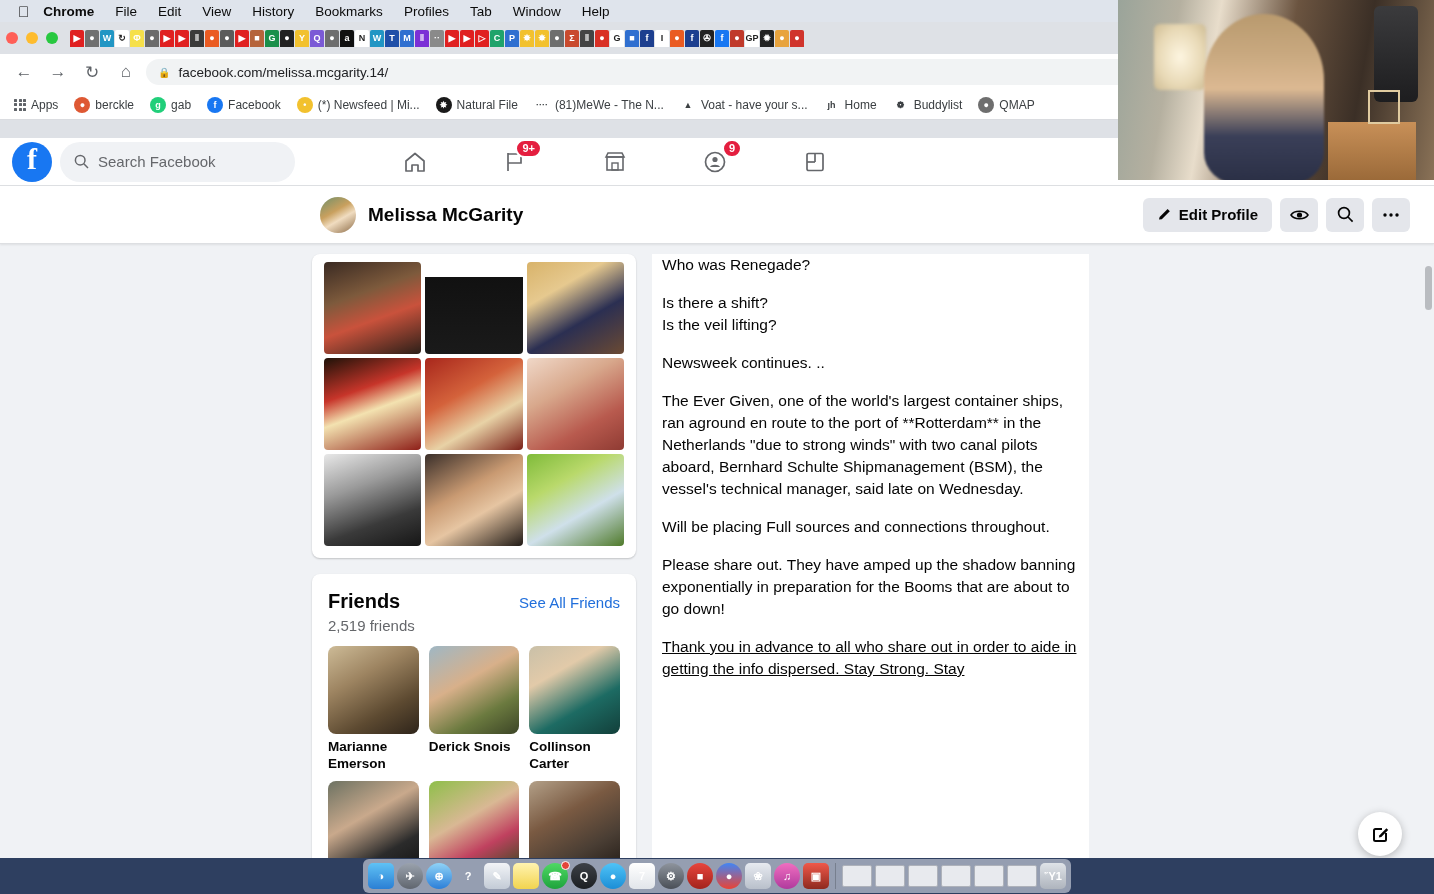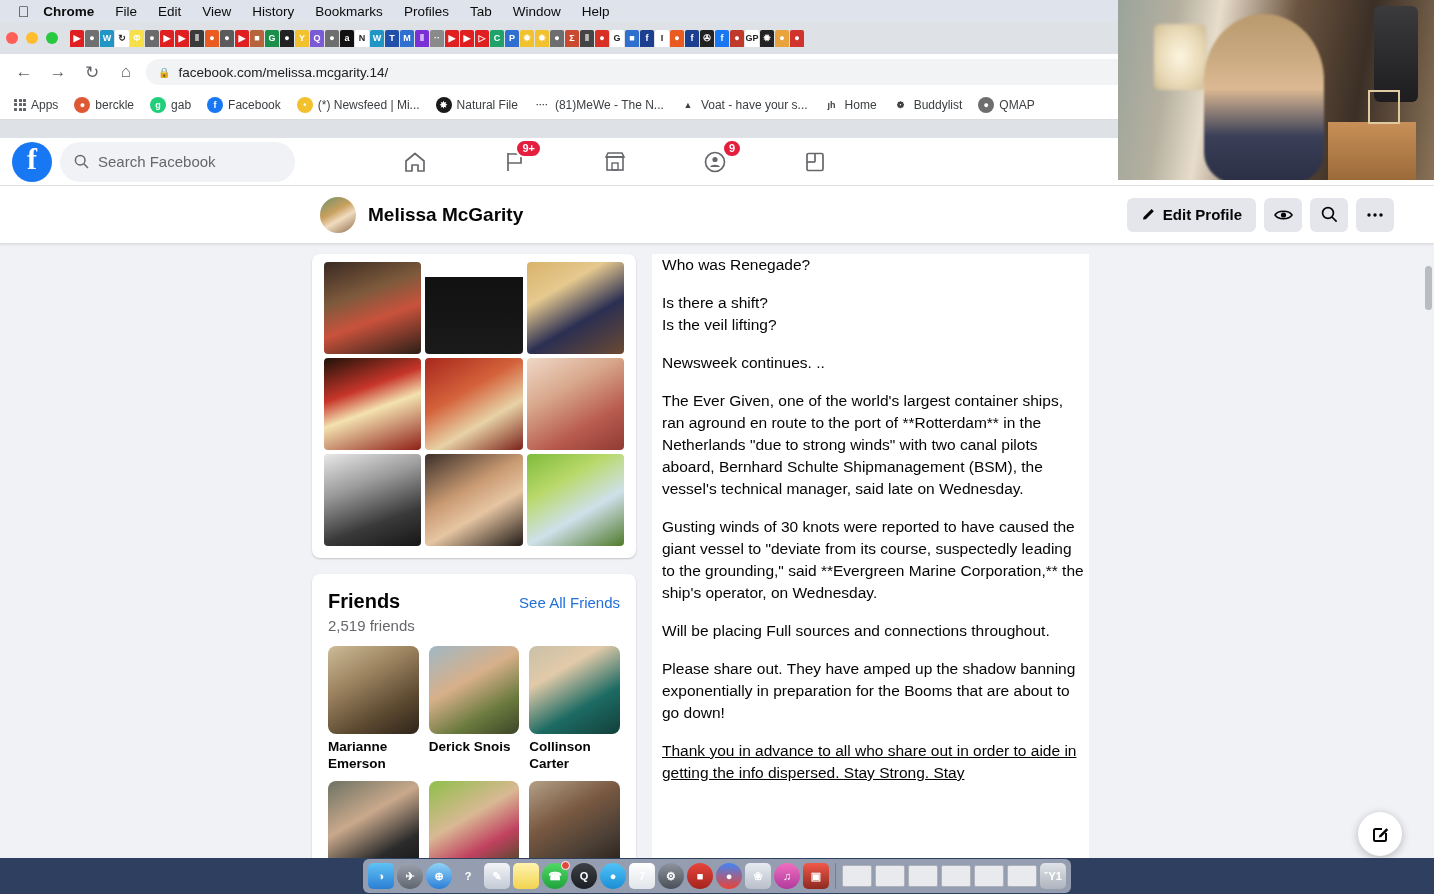--- a/index.html
+++ b/index.html
@@ -78,21 +78,21 @@
   .navicons { position: absolute; left: 400px; display: flex; align-items: center; gap: 70px; }
   .navicon { position: relative; width: 30px; height: 30px; display: flex; align-items: center; justify-content: center; color: #65676b; }
   .badge {
     position: absolute; top: -8px; right: -12px; background: #e41e3f; color: #fff;
     border-radius: 10px; font-size: 11px; font-weight: bold; min-width: 19px; height: 19px;
     display: flex; align-items: center; justify-content: center; padding: 0 5px; border: 2px solid #fff;
   }
 
   .profbar {
     height: 58px; background: #fff; display: flex; align-items: center;
-    padding: 0 40px 0 320px; border-bottom: 1px solid #dddfe2; box-shadow: 0 1px 2px rgba(0,0,0,.08);
+    padding: 0 24px 0 320px; border-bottom: 1px solid #dddfe2; box-shadow: 0 1px 2px rgba(0,0,0,.08);
   }
   .avatar { width: 36px; height: 36px; border-radius: 50%; overflow: hidden; flex: 0 0 auto;
     background: linear-gradient(150deg,#6f8f6a 0%,#c9a05e 40%,#f0dcc0 60%,#8b6a45 100%); }
   .profname { font-size: 19px; font-weight: bold; color: #050505; margin-left: 12px; }
   .profactions { margin-left: auto; display: flex; align-items: center; gap: 8px; }
   .btn-edit {
     background: #e4e6eb; border-radius: 6px; height: 34px; padding: 0 14px;
     display: flex; align-items: center; gap: 7px; font-size: 15px; font-weight: bold; color: #050505;
   }
   .btn-sq { background: #e4e6eb; border-radius: 6px; width: 38px; height: 34px;
@@ -470,21 +470,20 @@
       </div>
 
       <div class="col-right">
         <div class="post" id="post">
             <p style="white-space: pre-line; margin-top: -22px;">Who was Evergreen?
 Who was Renegade?</p>
             <p style="white-space: pre-line;">Is there a shift?
 Is the veil lifting?</p>
             <p style="white-space: pre-line;">Newsweek continues. ..</p>
             <p style="white-space: pre-line;">The Ever Given, one of the world's largest container ships, ran aground en route to the port of **Rotterdam** in the Netherlands "due to strong winds" with two canal pilots aboard, Bernhard Schulte Shipmanagement (BSM), the vessel's technical manager, said late on Wednesday.</p>
-            <p style="white-space: pre-line;">Gusting winds of 30 knots were reported to have caused the giant vessel to "deviate from its course, suspectedly leading to the grounding," said **Evergreen Marine Corporation,** the ship's operator, on Wednesday.</p>
             <p style="white-space: pre-line;">Will be placing Full sources and connections throughout.</p>
             <p style="white-space: pre-line;">Please share out.  They have amped up the shadow banning exponentially in preparation for the Booms that are about to go down!</p>
             <p style="white-space: pre-line; text-decoration: underline;">Thank you in advance to all who share out in order to aide in getting the info dispersed.  Stay Strong. Stay</p>
           </div>
       </div>
 
       <div class="scrollbar">
         <div class="thumb"></div>
       </div>
     </div>

